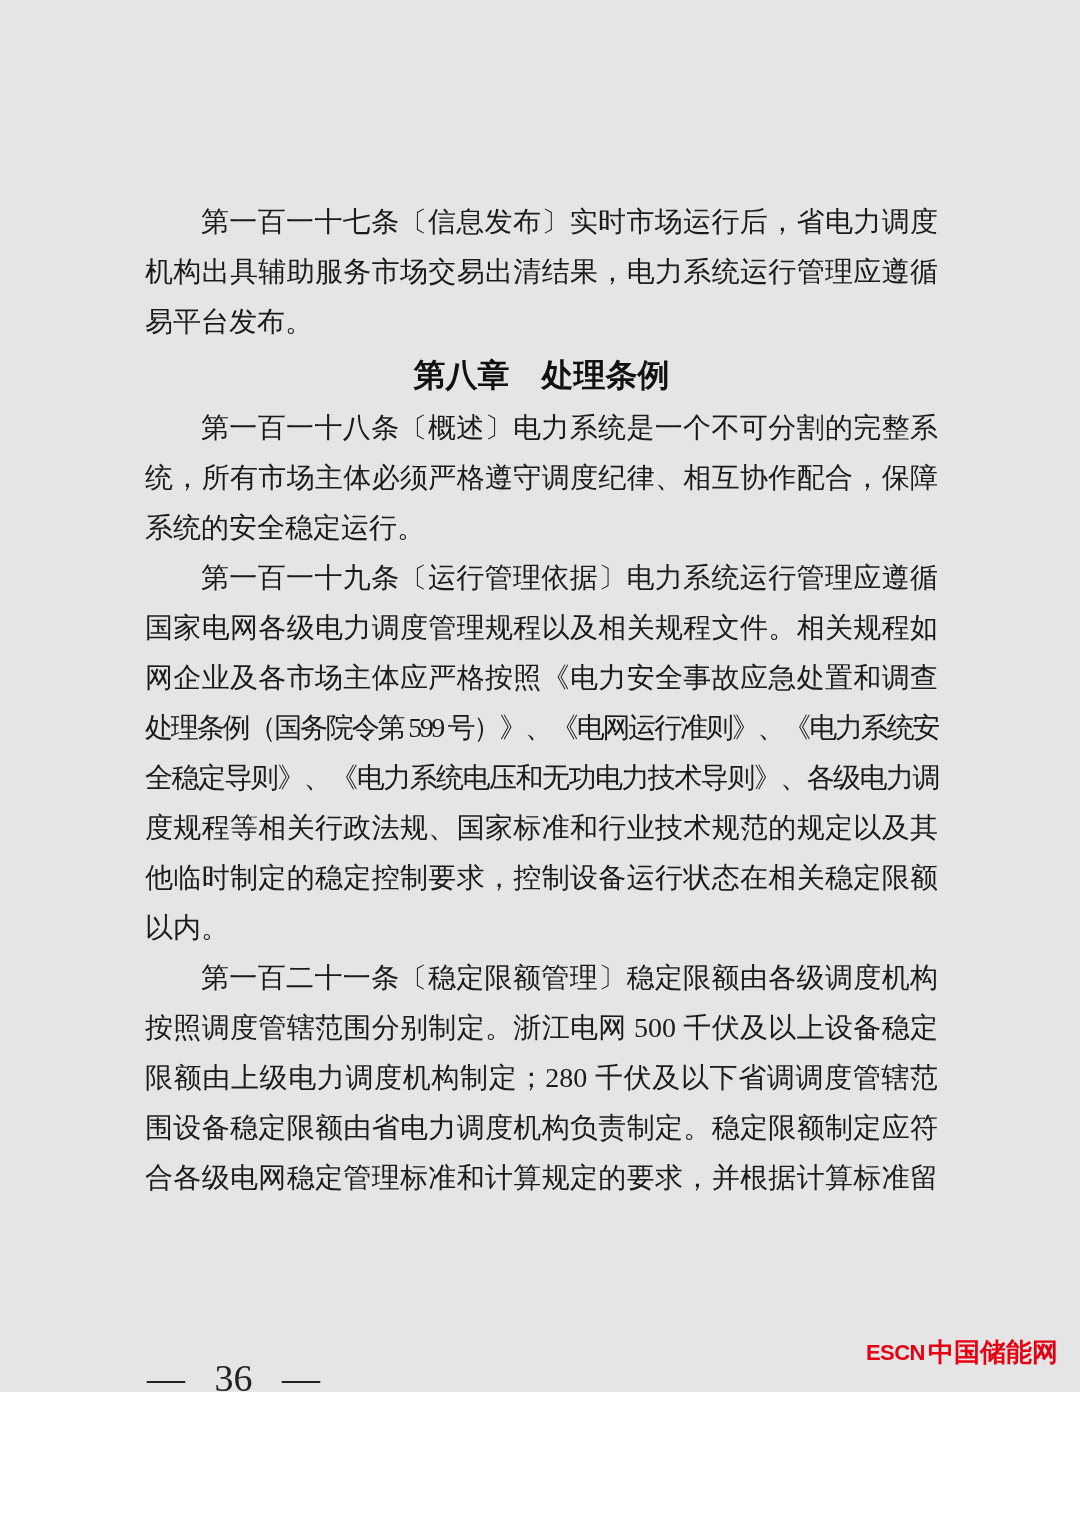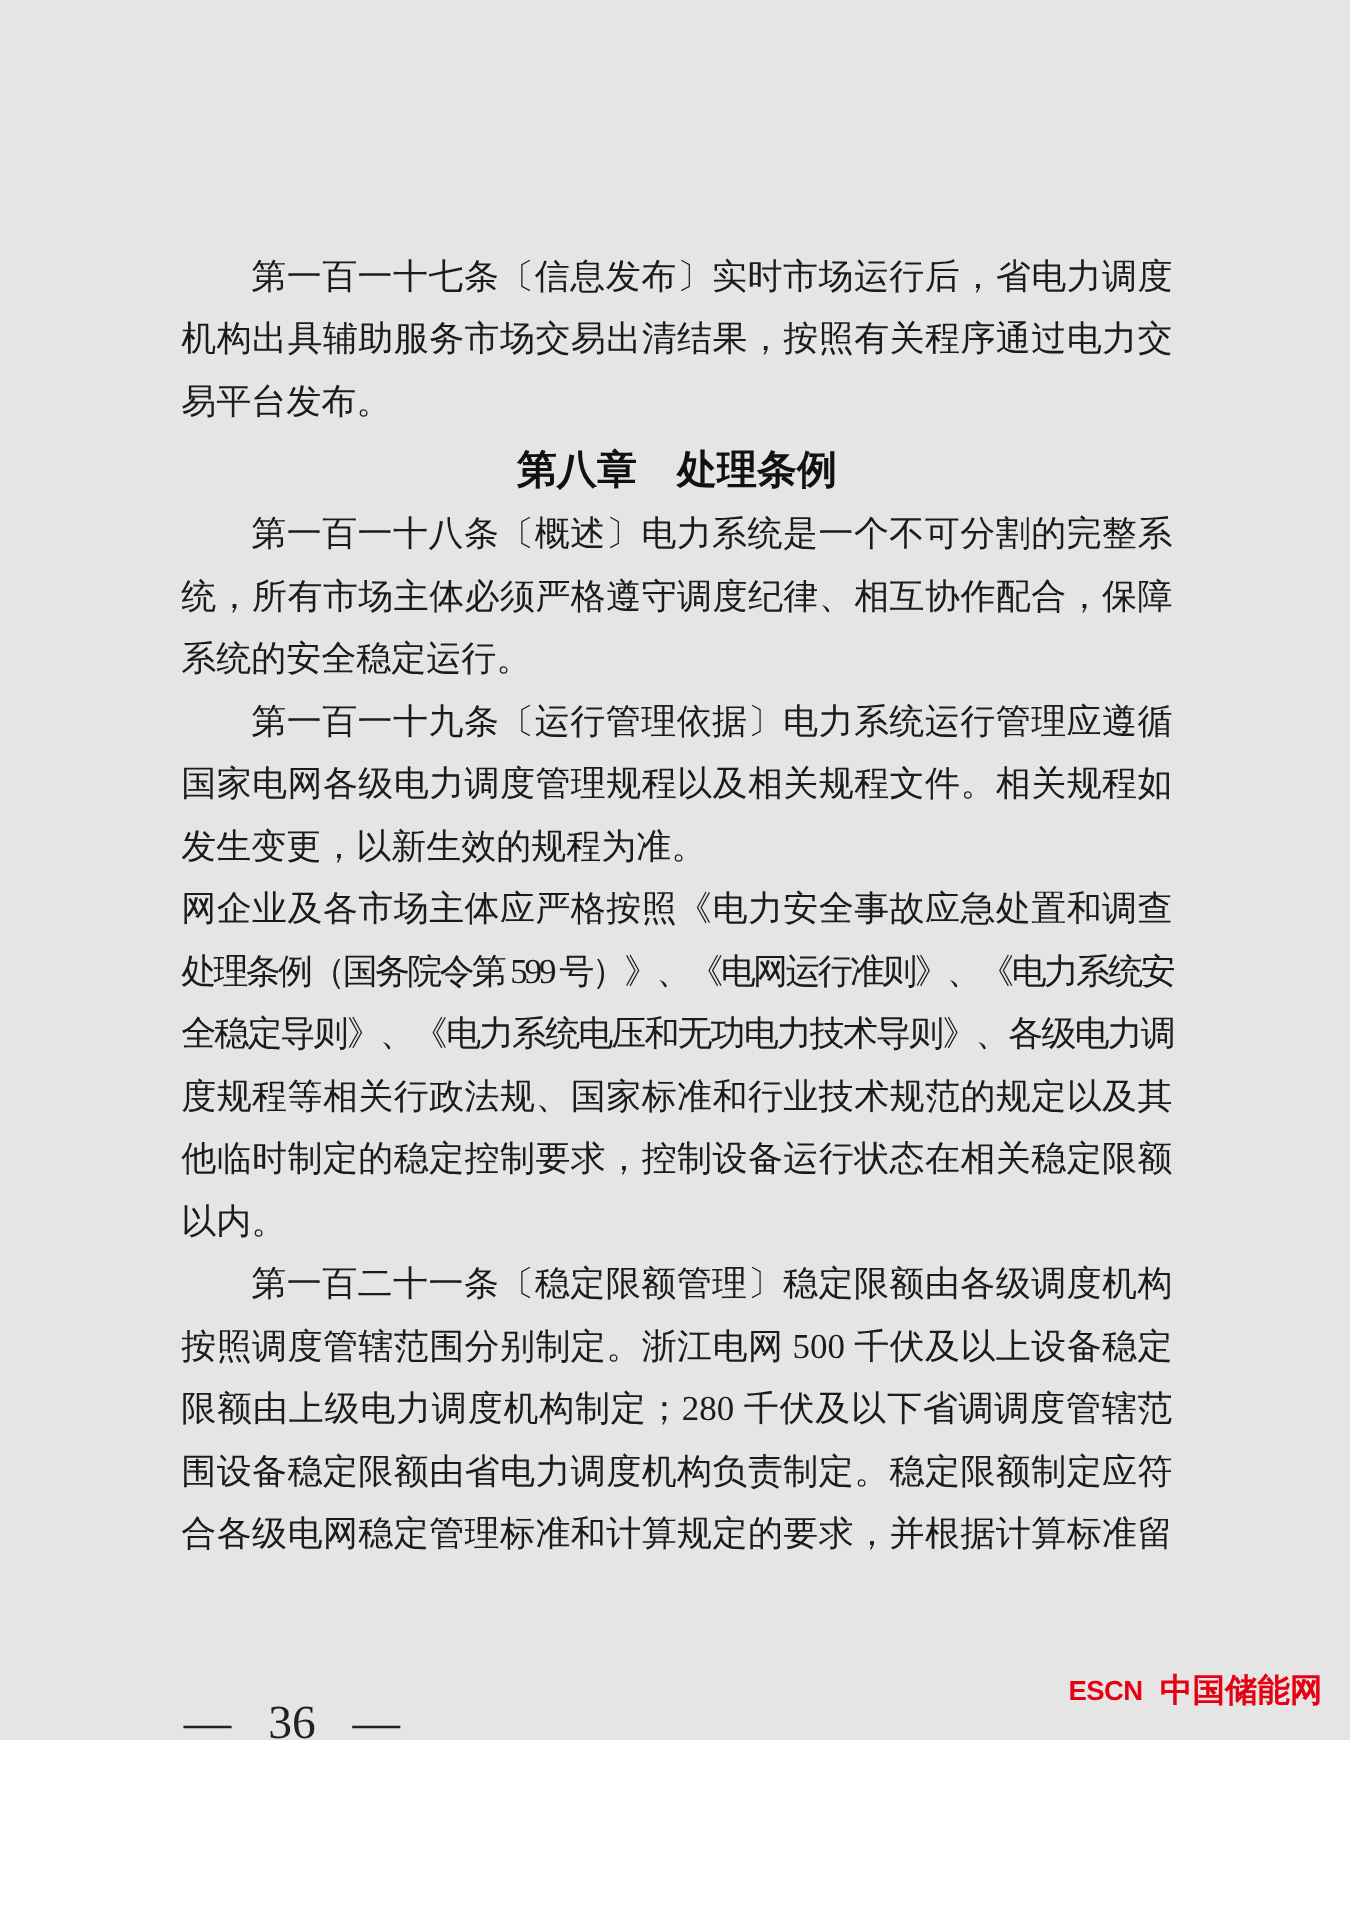--- a/index.html
+++ b/index.html
@@ -61,39 +61,38 @@
   .logo-en {
     font-family: "Liberation Sans", sans-serif;
     font-weight: 800;
     font-size: 22px;
     letter-spacing: -0.5px;
   }
   .logo-zh {
     font-family: "Liberation Sans", sans-serif;
     font-weight: 700;
     font-size: 26px;
-    margin-left: 14px;
+    margin-left: 3px;
   }
 </style>
 </head>
 <body>
 
 <div class="page">
 
   <div class="textblock">
     <div class="ln fill indent">第一百一十七条〔信息发布〕实时市场运行后，省电力调度</div>
-    <div class="ln fill">机构出具辅助服务市场交易出清结果，按照有关程序通过电力交</div>
+    <div class="ln fill">机构出具辅助服务市场交易出清结果，电力系统运行管理应遵循</div>
     <div class="ln end">易平台发布。</div>
     <div class="heading">第八章　处理条例</div>
     <div class="ln fill indent">第一百一十八条〔概述〕电力系统是一个不可分割的完整系</div>
     <div class="ln fill">统，所有市场主体必须严格遵守调度纪律、相互协作配合，保障</div>
     <div class="ln end">系统的安全稳定运行。</div>
     <div class="ln fill indent">第一百一十九条〔运行管理依据〕电力系统运行管理应遵循</div>
     <div class="ln fill">国家电网各级电力调度管理规程以及相关规程文件。相关规程如</div>
-    <div class="ln end">发生变更，以新生效的规程为准。</div>
     <div class="ln fill">网企业及各市场主体应严格按照《电力安全事故应急处置和调查</div>
     <div class="ln fill tight">处理条例（国务院令第 599 号）》、《电网运行准则》、《电力系统安</div>
     <div class="ln fill tight">全稳定导则》、《电力系统电压和无功电力技术导则》、各级电力调</div>
     <div class="ln fill">度规程等相关行政法规、国家标准和行业技术规范的规定以及其</div>
     <div class="ln fill">他临时制定的稳定控制要求，控制设备运行状态在相关稳定限额</div>
     <div class="ln end">以内。</div>
     <div class="ln fill indent">第一百二十一条〔稳定限额管理〕稳定限额由各级调度机构</div>
     <div class="ln fill">按照调度管辖范围分别制定。浙江电网 500 千伏及以上设备稳定</div>
     <div class="ln fill">限额由上级电力调度机构制定；280 千伏及以下省调调度管辖范</div>
     <div class="ln fill">围设备稳定限额由省电力调度机构负责制定。稳定限额制定应符</div>

